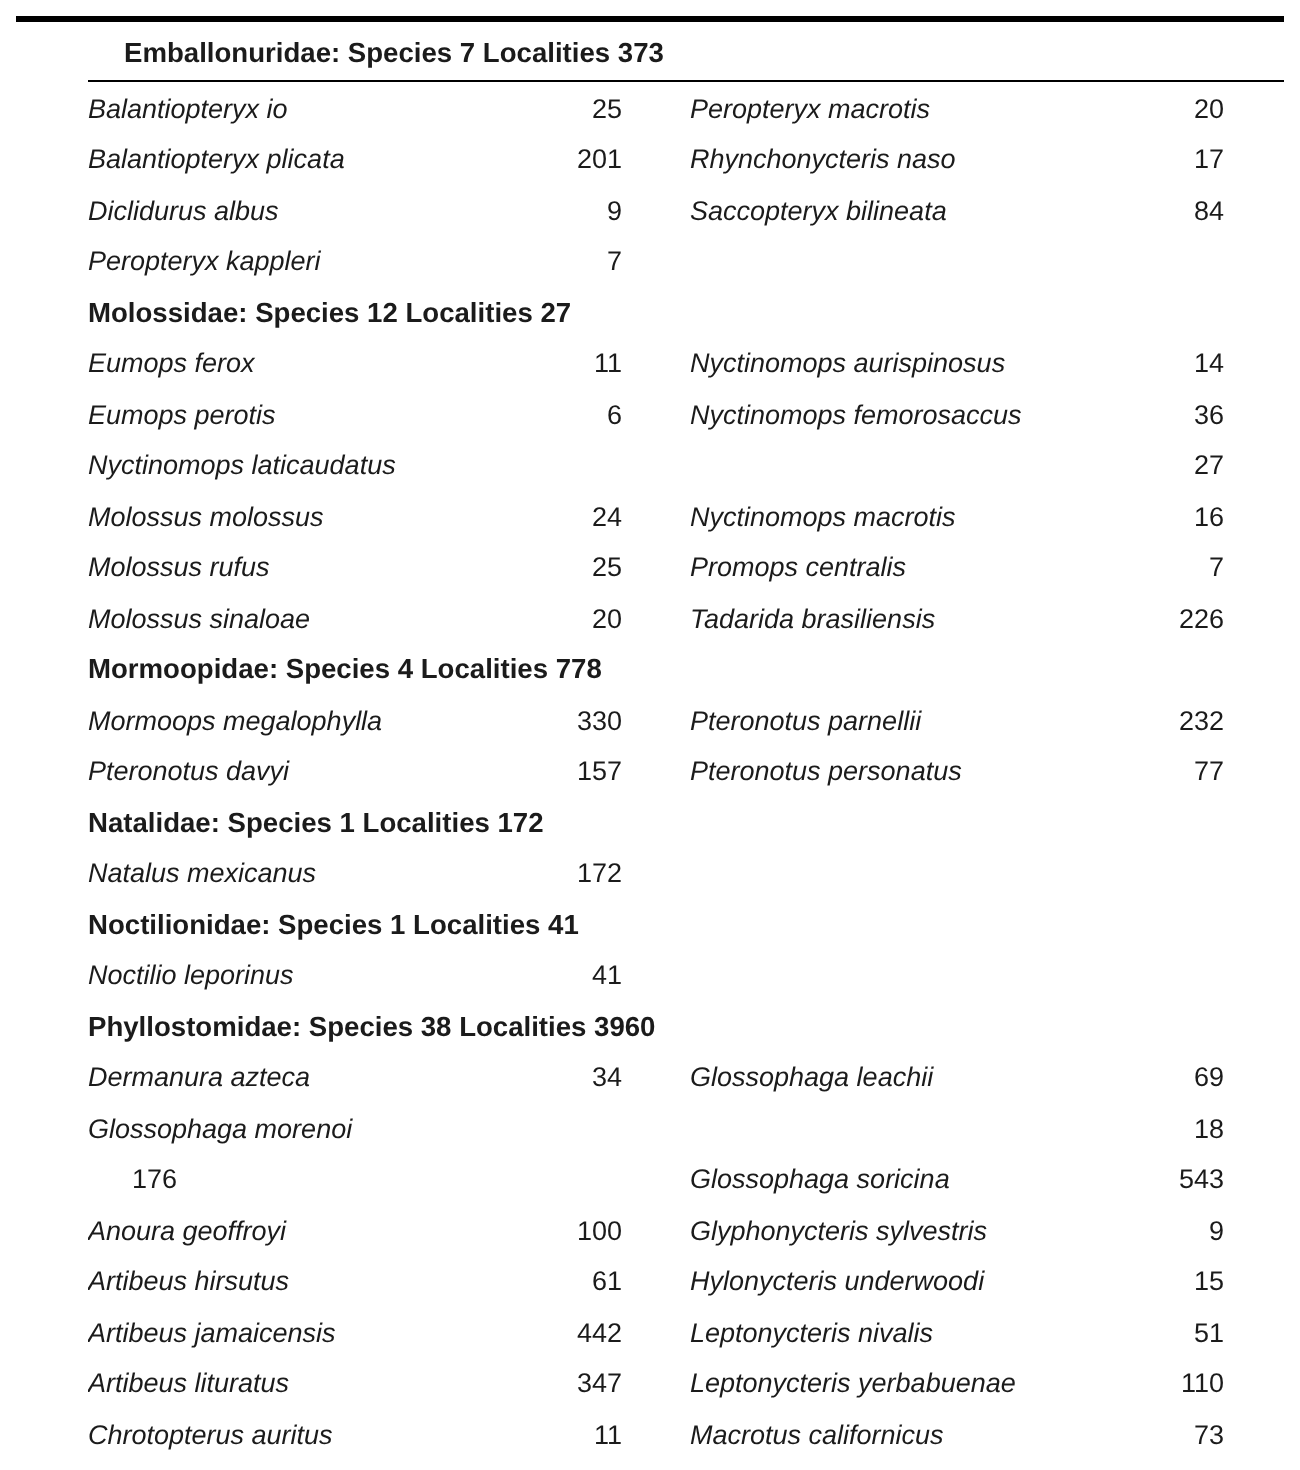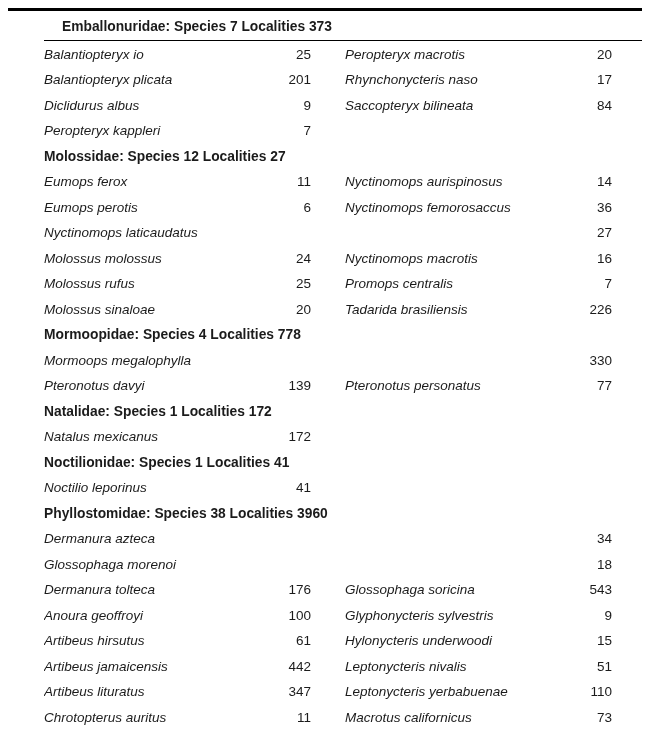--- a/index.html
+++ b/index.html
@@ -171,25 +171,29 @@
         <span class="count">226</span>
       </div>
     </div>
 
     <div class="family-header">Mormoopidae:  Species 4 Localities 778</div>
     <div class="row">
       <div class="half">
         <span class="species">Mormoops megalophylla</span>
         <span class="count">330</span>
       </div>
+      <div class="half">
+        <span class="species">Pteronotus parnellii</span>
+        <span class="count">232</span>
+      </div>
     </div>
     <div class="row">
       <div class="half">
         <span class="species">Pteronotus davyi</span>
-        <span class="count">139</span>
+        <span class="count">157</span>
       </div>
       <div class="half">
         <span class="species">Pteronotus personatus</span>
         <span class="count">77</span>
       </div>
     </div>
 
     <div class="family-header">Natalidae:  Species 1 Localities 172</div>
     <div class="row">
       <div class="half">
@@ -213,30 +217,33 @@
         <span class="count"></span>
       </div>
     </div>
 
     <div class="family-header">Phyllostomidae:  Species 38 Localities 3960</div>
     <div class="row">
       <div class="half">
         <span class="species">Dermanura azteca</span>
         <span class="count">34</span>
       </div>
+      <div class="half">
+        <span class="species">Glossophaga leachii</span>
+        <span class="count">69</span>
+      </div>
     </div>
     <div class="row">
       <div class="half">
         <span class="species">Glossophaga morenoi</span>
         <span class="count">18</span>
       </div>
     </div>
     <div class="row">
       <div class="half">
-        <span class="species">Dermanura tolteca</span>
         <span class="count">176</span>
       </div>
       <div class="half">
         <span class="species">Glossophaga soricina</span>
         <span class="count">543</span>
       </div>
     </div>
     <div class="row">
       <div class="half">
         <span class="species">Anoura geoffroyi</span>

